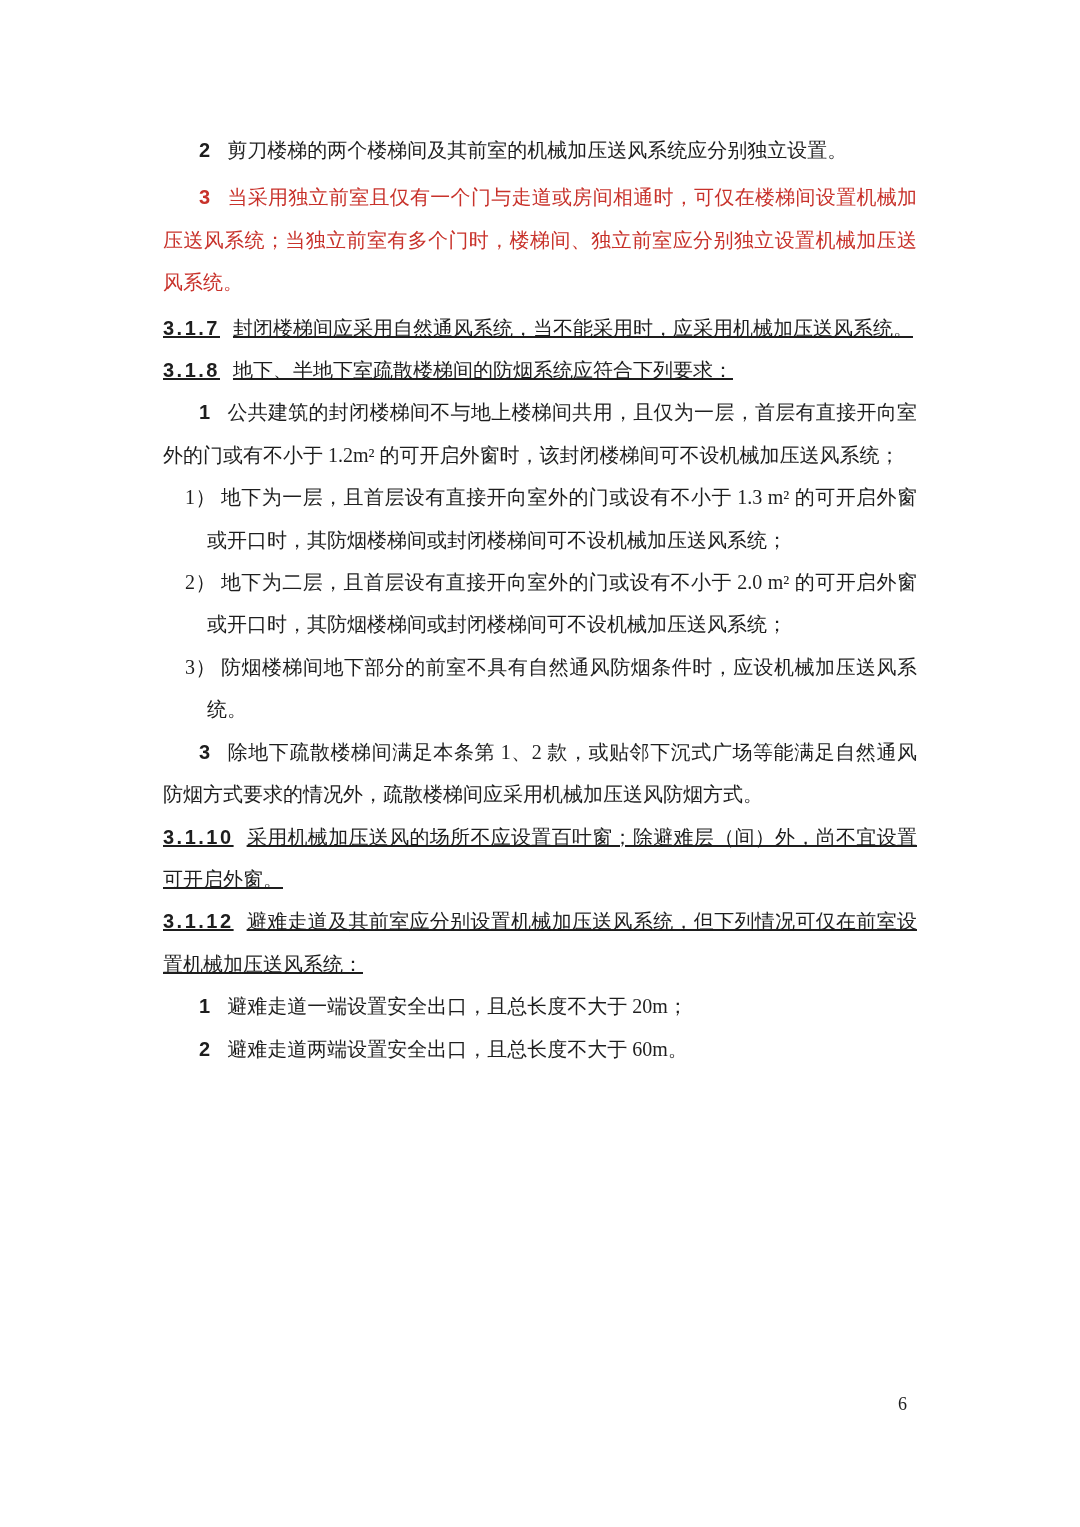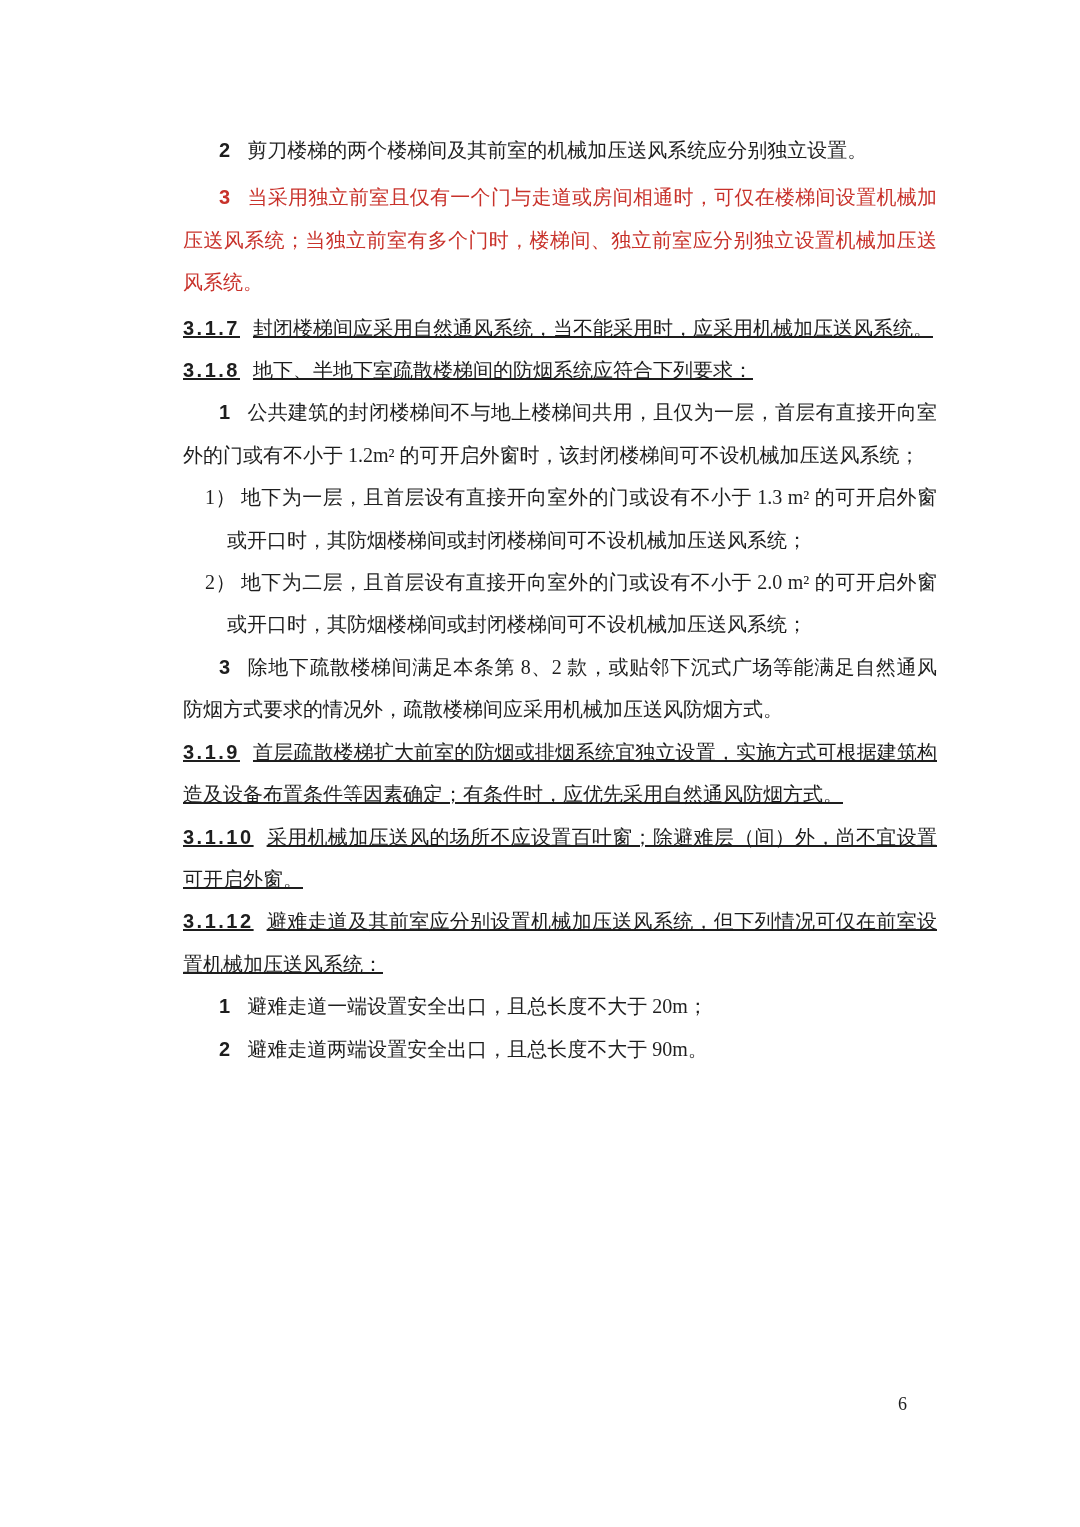--- a/index.html
+++ b/index.html
@@ -21,21 +21,20 @@
     overflow: hidden;
   }
   .doc-body {
     position: absolute;
     left: 163px;
     top: 129px;
     width: 754px;
     font-size: 20px;
     line-height: 42.4px;
     text-align: justify;
-    margin-left: 20px;
   }
   p.para {
     margin: 0;
     padding: 0;
   }
   
   p.para.item { text-indent: 36px; }
   
   p.para.clause { text-indent: 0; text-decoration: underline; }
   
@@ -70,21 +69,21 @@
 <body>
 
 <main class="doc-body" id="doc-body">
     <p class="para item"><b class="num">2</b><span class="txt">剪刀楼梯的两个楼梯间及其前室的机械加压送风系统应分别独立设置。</span></p>
     <p class="para item red"><b class="num">3</b><span class="txt">当采用独立前室且仅有一个门与走道或房间相通时，可仅在楼梯间设置机械加压送风系统；当独立前室有多个门时，楼梯间、独立前室应分别独立设置机械加压送风系统。</span></p>
     <p class="para clause"><b class="num">3.1.7</b><span class="txt">封闭楼梯间应采用自然通风系统，当不能采用时，应采用机械加压送风系统。</span></p>
     <p class="para clause"><b class="num">3.1.8</b><span class="txt">地下、半地下室疏散楼梯间的防烟系统应符合下列要求：</span></p>
     <p class="para item"><b class="num">1</b><span class="txt">公共建筑的封闭楼梯间不与地上楼梯间共用，且仅为一层，首层有直接开向室外的门或有不小于 1.2m² 的可开启外窗时，该封闭楼梯间可不设机械加压送风系统；</span></p>
     <p class="para subitem"><b class="num">1）</b><span class="txt">地下为一层，且首层设有直接开向室外的门或设有不小于 1.3 m² 的可开启外窗或开口时，其防烟楼梯间或封闭楼梯间可不设机械加压送风系统；</span></p>
     <p class="para subitem"><b class="num">2）</b><span class="txt">地下为二层，且首层设有直接开向室外的门或设有不小于 2.0 m² 的可开启外窗或开口时，其防烟楼梯间或封闭楼梯间可不设机械加压送风系统；</span></p>
-    <p class="para item"><b class="num">3</b><span class="txt">除地下疏散楼梯间满足本条第 8、2 款，或贴邻下沉式广场等能满足自然通风防烟方式要求的情况外，疏散楼梯间应采用机械加压送风防烟方式。</span></p>
-    <p class="para clause"><b class="num">3.1.9</b><span class="txt">首层疏散楼梯扩大前室的防烟或排烟系统宜独立设置，实施方式可根据建筑构造及设备布置条件等因素确定；有条件时，应优先采用自然通风防烟方式。</span></p>
+    <p class="para subitem"><b class="num">3）</b><span class="txt">防烟楼梯间地下部分的前室不具有自然通风防烟条件时，应设机械加压送风系统。</span></p>
+    <p class="para item"><b class="num">3</b><span class="txt">除地下疏散楼梯间满足本条第 1、2 款，或贴邻下沉式广场等能满足自然通风防烟方式要求的情况外，疏散楼梯间应采用机械加压送风防烟方式。</span></p>
     <p class="para clause"><b class="num">3.1.10</b><span class="txt">采用机械加压送风的场所不应设置百叶窗；除避难层（间）外，尚不宜设置可开启外窗。</span></p>
     <p class="para clause"><b class="num">3.1.12</b><span class="txt">避难走道及其前室应分别设置机械加压送风系统，但下列情况可仅在前室设置机械加压送风系统：</span></p>
     <p class="para item"><b class="num">1</b><span class="txt">避难走道一端设置安全出口，且总长度不大于 20m；</span></p>
-    <p class="para item"><b class="num">2</b><span class="txt">避难走道两端设置安全出口，且总长度不大于 90m。</span></p>
+    <p class="para item"><b class="num">2</b><span class="txt">避难走道两端设置安全出口，且总长度不大于 60m。</span></p>
   </main>
 
 <div class="page-number">6</div>
 
 </body></html>

